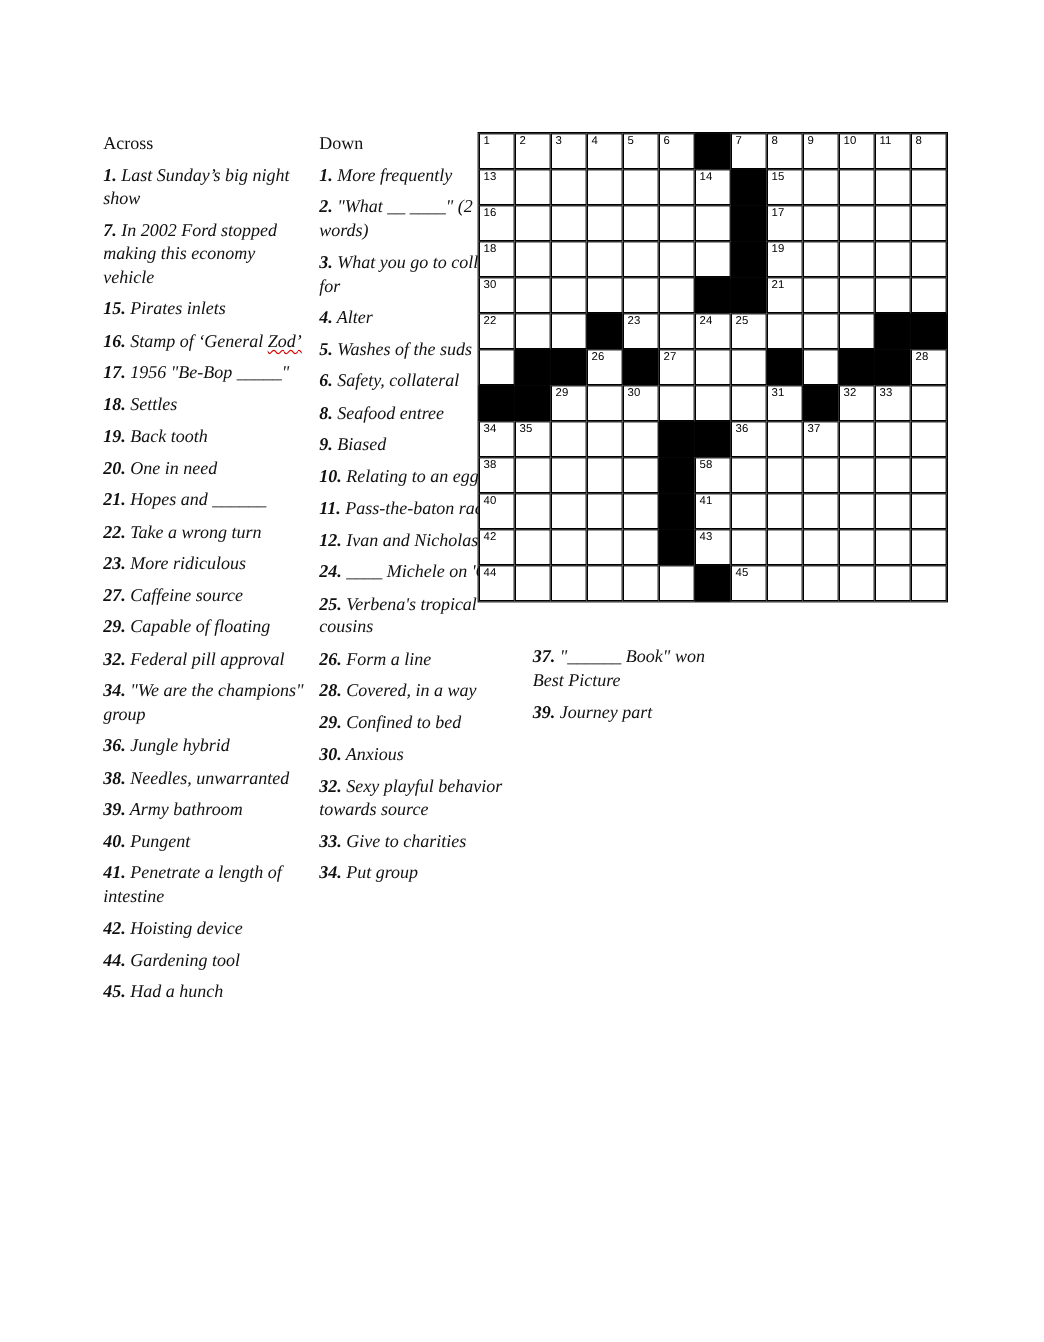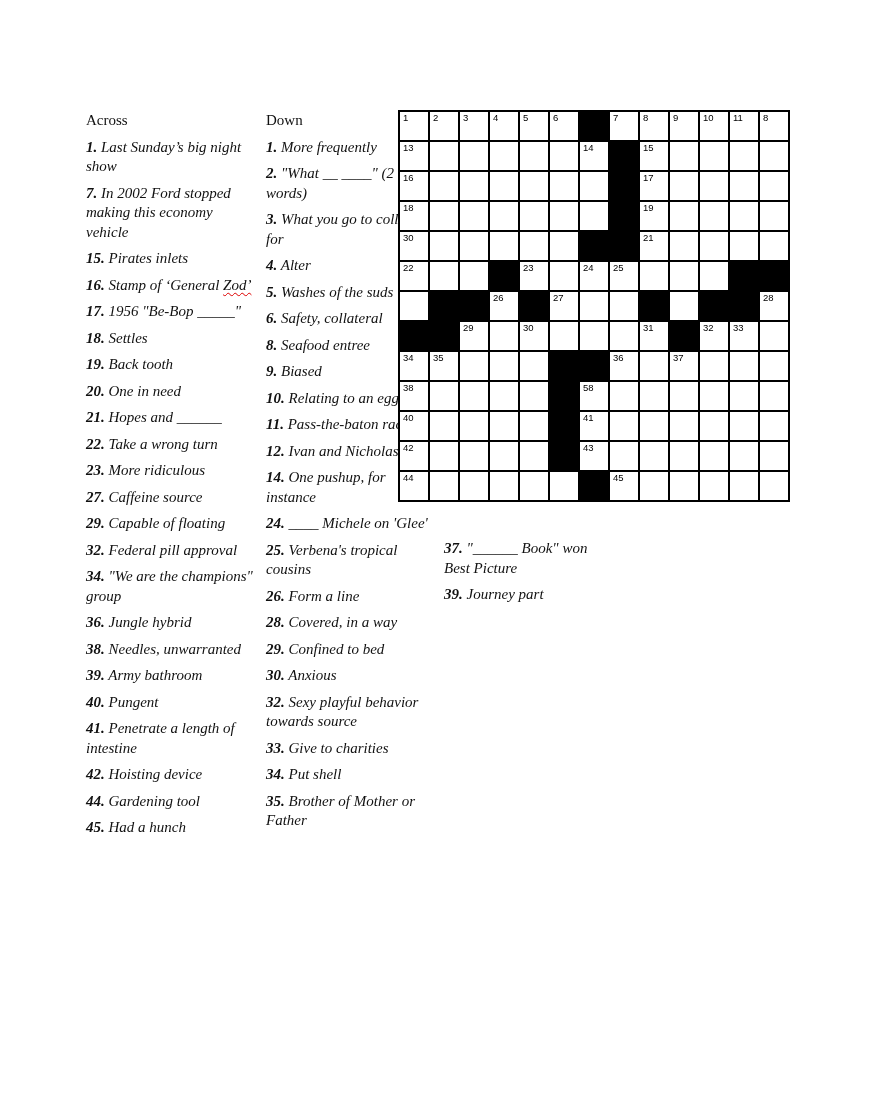--- a/index.html
+++ b/index.html
@@ -60,31 +60,29 @@
       <div class="clue"><span class="num">2.</span><span> "What __ ____" (2 words)</span></div>
       <div class="clue"><span class="num">3.</span><span> What you go to college for</span></div>
       <div class="clue"><span class="num">4.</span><span> Alter</span></div>
       <div class="clue"><span class="num">5.</span><span> Washes of the suds</span></div>
       <div class="clue"><span class="num">6.</span><span> Safety, collateral</span></div>
       <div class="clue"><span class="num">8.</span><span> Seafood entree</span></div>
       <div class="clue"><span class="num">9.</span><span> Biased</span></div>
       <div class="clue"><span class="num">10.</span><span> Relating to an egg shell</span></div>
       <div class="clue"><span class="num">11.</span><span> Pass-the-baton race</span></div>
       <div class="clue"><span class="num">12.</span><span> Ivan and Nicholas</span></div>
-      <div class="clue"><span class="num">14.</span><span> One pushup, for instance</span></div>
       <div class="clue"><span class="num">24.</span><span> ____ Michele on 'Glee'</span></div>
       <div class="clue"><span class="num">25.</span><span> Verbena's tropical cousins</span></div>
       <div class="clue"><span class="num">26.</span><span> Form a line</span></div>
       <div class="clue"><span class="num">28.</span><span> Covered, in a way</span></div>
       <div class="clue"><span class="num">29.</span><span> Confined to bed</span></div>
       <div class="clue"><span class="num">30.</span><span> Anxious</span></div>
       <div class="clue"><span class="num">32.</span><span> Sexy playful behavior towards source</span></div>
       <div class="clue"><span class="num">33.</span><span> Give to charities</span></div>
-      <div class="clue"><span class="num">34.</span><span> Put shell</span></div>
-      <div class="clue"><span class="num">35.</span><span> Brother of Mother or Father</span></div>
+      <div class="clue"><span class="num">34.</span><span> Put group</span></div>
     </div>
 </div>
 
 <div class="col col-down2">
   <div id="down-list-2">
       <div class="clue"><span class="num">37.</span><span> "______ Book" won Best Picture</span></div>
       <div class="clue"><span class="num">39.</span><span> Journey part</span></div>
     </div>
 </div>
 

